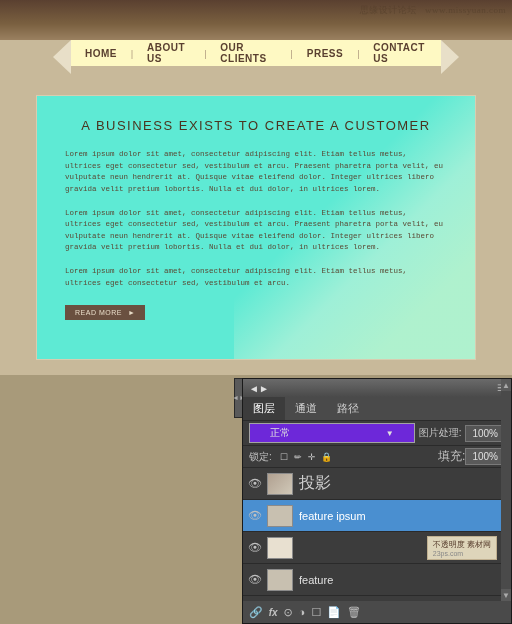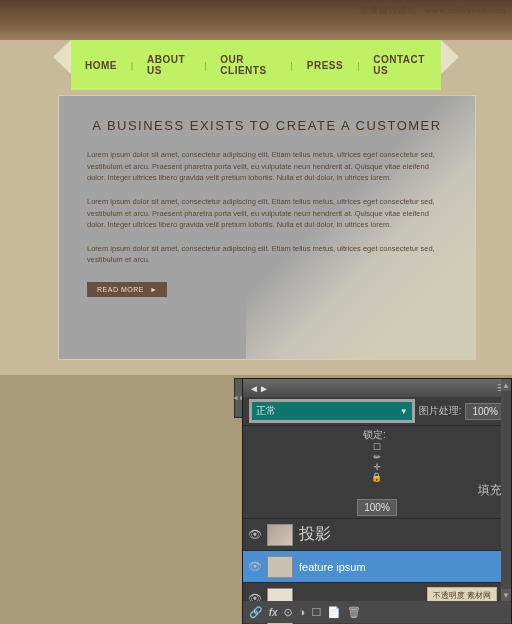--- a/index.html
+++ b/index.html
@@ -41,22 +41,22 @@
       left: 0;
       width: 100%;
       display: flex;
       justify-content: center;
       align-items: center;
       z-index: 10;
     }
 
     .ribbon {
       position: relative;
-      background: #bef264;
-      height: 50px;
+      background: #fef9c3;
+      height: 26px;
       width: 370px;
       display: flex;
       align-items: center;
       justify-content: center;
     }
 
     .ribbon::before {
       content: '';
       position: absolute;
       left: -18px;
@@ -113,24 +113,23 @@
       z-index: 5;
     }
 
     
     .content-panel {
       position: absolute;
       top: 95px;
       left: 36px;
       right: 36px;
       bottom: 15px;
-      background: #a3a3a3;
+      background: #5eead4;
       border: 1px solid #d8cdb0;
       z-index: 2;
-      margin-left: 22px;
     }
 
     
     .diagonal-overlay {
       position: absolute;
       top: 0;
       right: 0;
       width: 55%;
       height: 100%;
       background: linear-gradient(135deg, transparent 40%, rgba(255,248,220,0.4) 60%, rgba(255,248,200,0.5) 80%);
@@ -150,21 +149,21 @@
       text-transform: uppercase;
       text-align: center;
       margin-bottom: 16px;
       font-family: 'Arial', sans-serif;
     }
 
     .content-text {
       font-size: 7.5px;
       line-height: 1.55;
       color: #5a4a35;
-      font-family: Liberation Sans, sans-serif;
+      font-family: Liberation Mono, monospace;
       margin-bottom: 12px;
     }
 
     .read-more-btn {
       display: inline-flex;
       align-items: center;
       background: #6a5040;
       color: #e8dcc8;
       font-size: 7px;
       padding: 4px 10px;
@@ -247,21 +246,20 @@
       text-align: right;
     }
 
     .ps-lock-row {
       display: flex;
       align-items: center;
       padding: 2px 6px;
       font-size: 10px;
       color: #c0c0c0;
       border-bottom: 1px solid #2a2a2a;
-      flex-direction: column;
     }
 
     .ps-lock-icon {
       margin: 0 3px;
       font-size: 9px;
     }
 
     .ps-fill-label {
       margin-left: auto;
       color: #c0c0c0;
@@ -387,23 +385,23 @@
     .ps-opacity-row {
       display: flex;
       align-items: center;
       padding: 2px 6px;
       border-bottom: 1px solid #2a2a2a;
     }
 
     .ps-normal-dropdown {
       display: flex;
       align-items: center;
-      background: #0f766e;
-      border: 3px solid #a3a3a3;
-      padding: 2px 4px;
+      background: #6d28d9;
+      border: 1px solid #a3a3a3;
+      padding: 2px 20px;
       font-size: 10px;
       color: #e0e0e0;
       flex: 1;
       margin-right: 4px;
     }
 
     .ps-normal-arrow {
       margin-left: auto;
       font-size: 8px;
     }
@@ -500,20 +498,25 @@
   <span style="font-size:7px;">◄►</span>
 </div>
 
 <div class="photoshop-panel">
 
   <div class="ps-title-bar">
     <span class="ps-title-text">◄►</span>
     <span class="ps-title-icons">☰</span>
   </div>
 
+  <div class="ps-tabs">
+    <div class="ps-tab active">图层</div>
+    <div class="ps-tab">通道</div>
+    <div class="ps-tab">路径</div>
+  </div>
 
   <div class="ps-opacity-row">
     <div class="ps-normal-dropdown">
       <span>正常</span>
       <span class="ps-normal-arrow">▼</span>
     </div>
     <span class="ps-opacity-label">图片处理:</span>
     <div class="ps-opacity-value">100%</div>
   </div>
 

